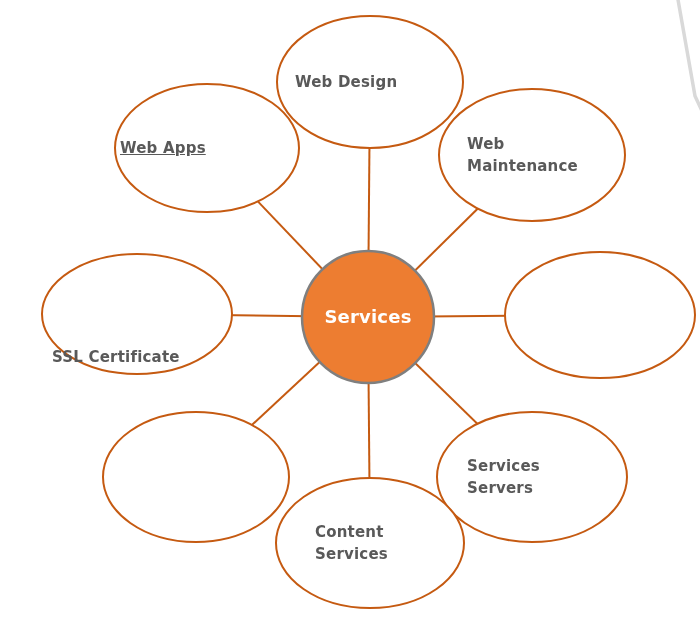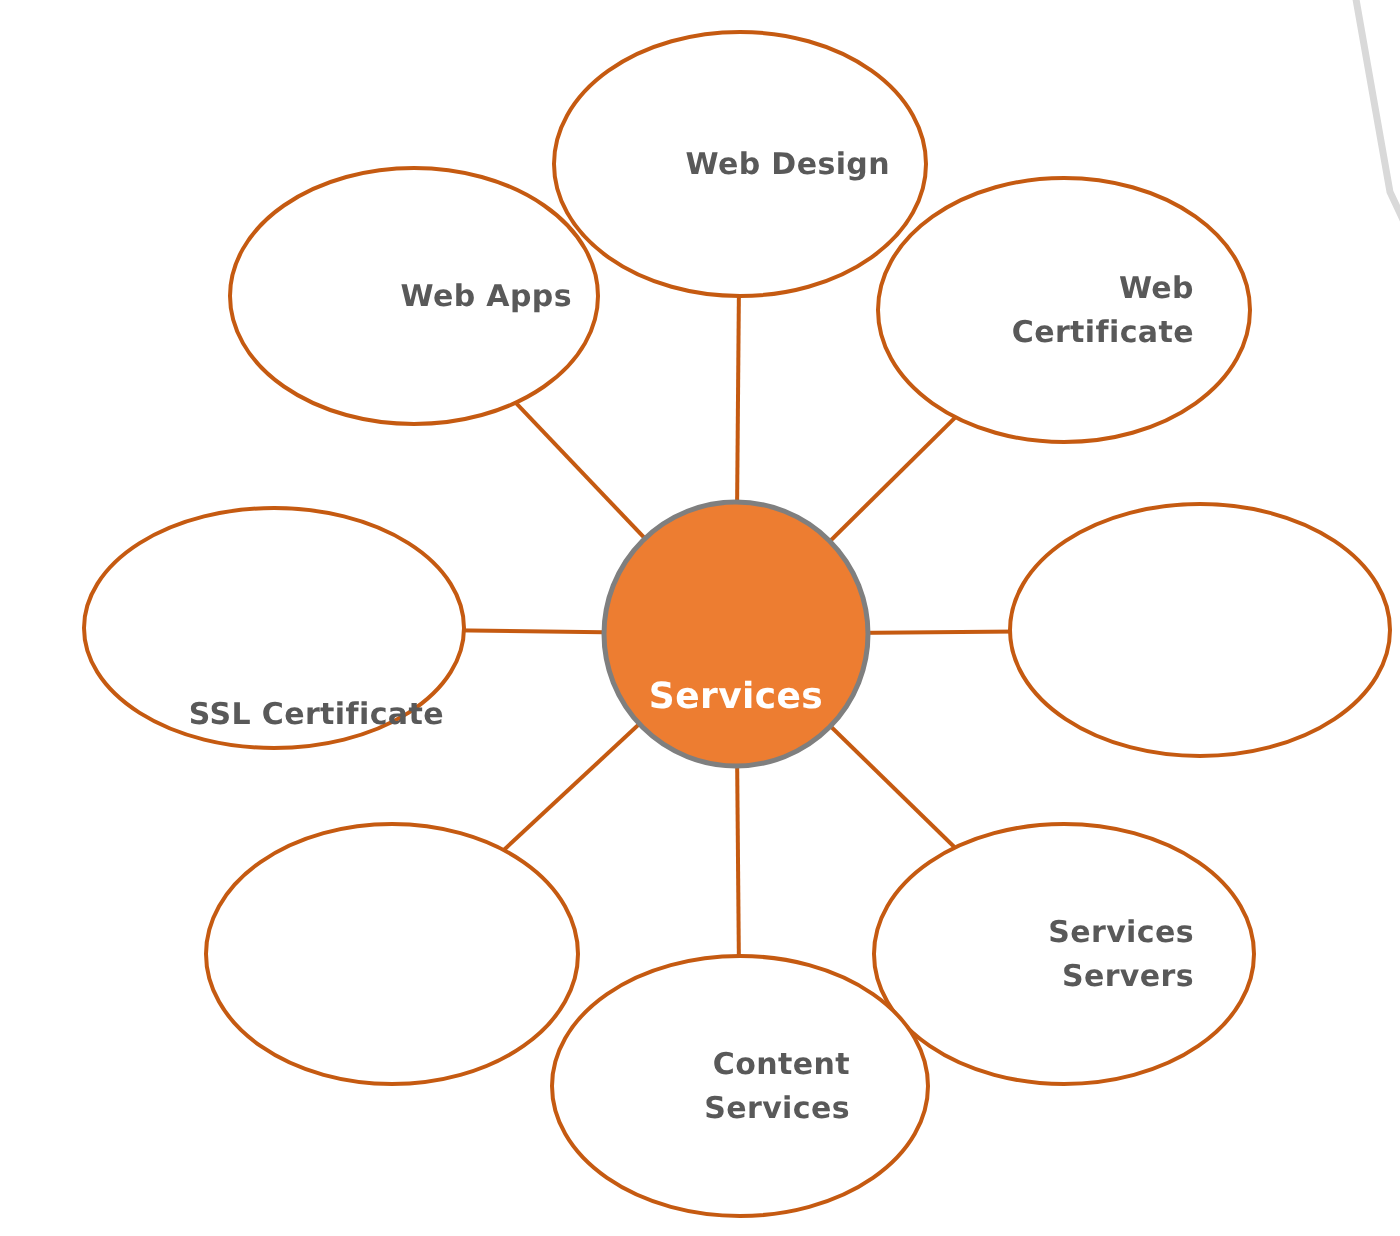--- a/index.html
+++ b/index.html
@@ -36,21 +36,21 @@
     stroke: var(--center-border, #7F7F7F);
     stroke-width: 2.5;
   }
   .corner-mark {
     stroke: var(--corner-mark, #D9D9D9);
     stroke-width: 3.5;
     fill: none;
   }
   .node-label {
     position: absolute;
-    text-align: right;
+    text-align: left;
     font-weight: bold;
     font-size: 15px;
     line-height: 22px;
     color: var(--label-text, #595959);
     letter-spacing: 0.2px;
   }
   .center-label {
     position: absolute;
     text-align: center;
     font-weight: bold;
@@ -84,21 +84,21 @@
     <ellipse class="node-ellipse" cx="196" cy="477" rx="93" ry="65"></ellipse>
     <ellipse class="node-ellipse" cx="137" cy="314" rx="95" ry="60"></ellipse>
     <ellipse class="node-ellipse" cx="207" cy="148" rx="92" ry="64"></ellipse>
 
     <circle class="center-circle" cx="368" cy="317" r="66"></circle>
 
     <polyline class="corner-mark" points="677,-6 695,96 710,128"></polyline>
   </svg>
 
   <div class="node-label" style="left:295px; top:71px;  width:150px;">Web Design</div>
-  <div class="node-label" style="left:467px; top:133px; width:130px;">Web Certificate</div>
+  <div class="node-label" style="left:467px; top:133px; width:130px;">Web Maintenance</div>
   <div class="node-label" style="left:467px; top:455px; width:130px;">Services Servers</div>
   <div class="node-label" style="left:315px; top:521px; width:110px;">Content Services</div>
   <div class="node-label" style="left:52px;  top:303px; width:170px;margin-top:43px;">SSL Certificate</div>
-  <div class="node-label" style="left:136px; top:137px; width:150px;">Web Apps</div>
+  <div class="node-label" style="left:120px; top:137px; width:150px;text-decoration:underline;">Web Apps</div>
 
-  <div class="center-label" style="left:303px; top:306px; width:130px;margin-top:32px;">Services</div>
+  <div class="center-label" style="left:303px; top:306px; width:130px;">Services</div>
 
 </div>
 
 </body></html>

